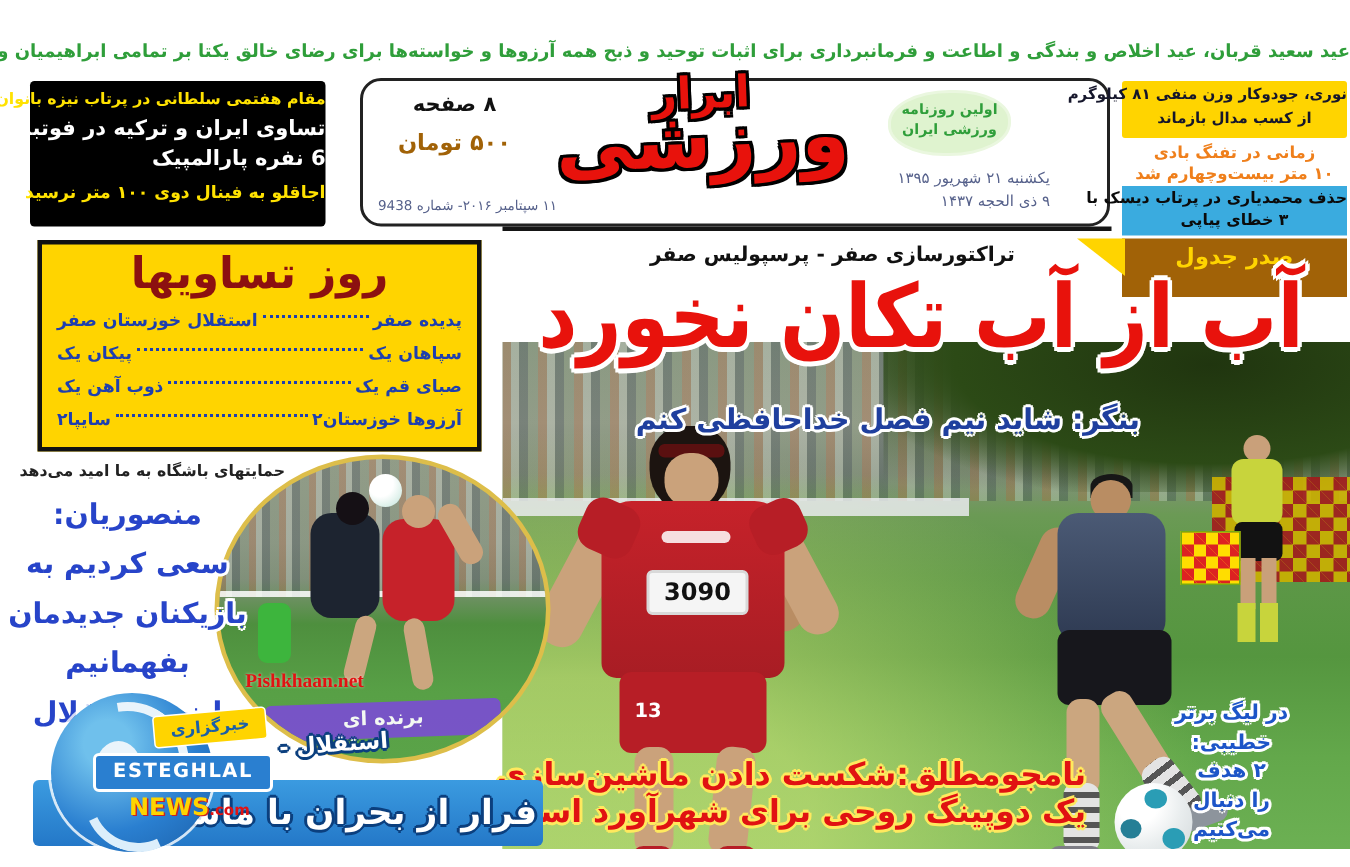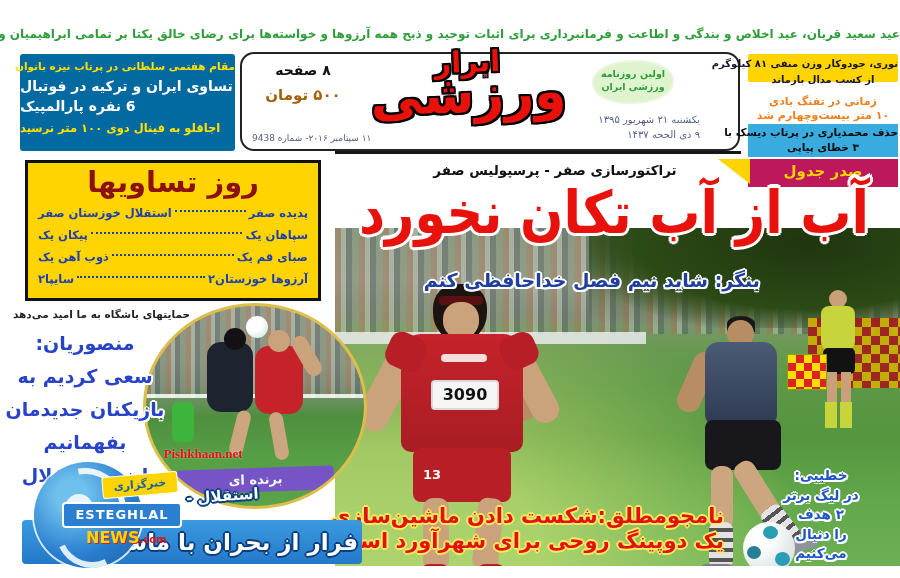--- a/index.html
+++ b/index.html
@@ -16,54 +16,54 @@
        -1px -1px #0b3f7e,1px 1px #0b3f7e,-1px 1px #0b3f7e,1px -1px #0b3f7e; }
   .oy{ text-shadow:-2px 0 #ffe95e,2px 0 #ffe95e,0 -2px #ffe95e,0 2px #ffe95e,
        -1px -1px #ffe95e,1px 1px #ffe95e,-1px 1px #ffe95e,1px -1px #ffe95e; }
   .ok{ text-shadow:-2px 0 #000,2px 0 #000,0 -2px #000,0 2px #000,
        -2px -2px #000,2px 2px #000,-2px 2px #000,2px -2px #000; }
 
   
   #topstrip{top:27px;left:0;width:100%;text-align:center;color:#2f9e3a;font-size:12px;}
 
   
-  #parabox{left:20px;top:54px;width:215px;height:97px;background:#0369a1;border-radius:3px;
-           text-align:left;padding-top:3px;box-sizing:border-box;}
+  #parabox{left:20px;top:54px;width:197px;height:97px;background:#000000;border-radius:3px;
+           text-align:right;padding-top:3px;box-sizing:border-box;}
   #parabox .y{color:#ffe200;font-size:10.5px;line-height:19px;}
   #parabox .w{color:#fff;font-size:14px;line-height:20px;}
   #parabox .y2{color:#ffe200;font-size:11.5px;line-height:24px;}
 
   
   #masthead{left:240px;top:52px;width:500px;height:99px;border:2px solid #222;
             border-radius:14px;background:#fff;box-sizing:border-box;}
   #pages{left:18px;top:8px;width:86px;text-align:center;font-size:14px;color:#111;}
   #price{left:18px;top:32px;width:86px;text-align:center;font-size:15px;color:#a16207;}
   #issue{left:10px;bottom:6px;font-size:9px;color:#56618b;}
   #logo{left:96px;top:-8px;width:260px;text-align:center;color:#e8120c;transform:rotate(-2deg);}
   #logo .l1{font-size:29px;line-height:32px;letter-spacing:6px;}
   #logo .l2{font-size:52px;line-height:52px;margin-top:-10px;letter-spacing:2px;}
   #badge{left:352px;top:8px;width:78px;height:40px;background:#dff3cf;border-radius:50% 45% 50% 45%;
          box-shadow:0 0 0 2px #eaf7df;text-align:center;padding-top:5px;box-sizing:border-box;}
   #badge div{color:#2f9e3a;font-size:9.5px;line-height:13px;}
   #dates{left:348px;top:58px;width:110px;text-align:right;color:#56618b;font-size:10px;line-height:15px;}
 
   
-  #judo{left:748px;top:54px;width:150px;height:28px;background:#ffd400;border-radius:2px;
+  #judo{left:748px;top:54px;width:150px;height:38px;background:#ffd400;border-radius:2px;
         text-align:center;padding-top:2px;box-sizing:border-box;}
   #judo div{color:#15162b;font-size:10px;line-height:16px;}
   #shoot{left:748px;top:95px;width:150px;text-align:center;}
   #shoot div{color:#ef7f1b;font-size:11px;line-height:14px;}
   #discus{left:748px;top:124px;width:150px;height:33px;background:#3aabdf;
           text-align:center;padding-top:1px;box-sizing:border-box;}
   #discus div{color:#0b0b0b;font-size:10.5px;line-height:15px;}
 
   #rule{left:335px;top:151px;width:406px;height:3px;background:#151515;}
 
   
-  #kicker{left:748px;top:159px;width:150px;height:28px;background:#be185d;z-index:6;}
+  #kicker{left:748px;top:159px;width:150px;height:39px;background:#a16207;z-index:6;}
   #kicker span{display:block;color:#ffd400;font-size:15px;line-height:25px;text-align:center;font-weight:bold;}
   #kicker .tri{position:absolute;left:-30px;top:0;width:0;height:0;
                border-top:25px solid #ffd400;border-left:32px solid transparent;}
   #score{left:410px;top:162px;width:290px;text-align:center;font-size:13.5px;color:#111;z-index:6;}
   #mainhead{left:328px;top:174px;width:572px;text-align:center;color:#e8120c;
             font-size:51px;line-height:78px;z-index:6;transform:scaleY(1.15);}
   #subhead{left:430px;top:269px;width:330px;text-align:center;color:#1f3f9e;font-size:19px;z-index:6;}
 
   
   #draws{left:25px;top:160px;width:296px;height:141px;background:#ffd400;border:3px solid #111;
@@ -398,20 +398,20 @@
   </div>
 
   <div id="bar" class="abs">
     <span class="ob nowrap">فرار از بحران با ماشین؟</span>
   </div>
   <div id="centercap" class="abs b oy">
     <div class="nowrap">نامجومطلق:شکست دادن ماشین‌سازی</div>
     <div class="nowrap">یک دوپینگ روحی برای شهرآورد است</div>
   </div>
   <div id="khatibi" class="abs b ow">
+    <div>در لیگ برتر</div>
     <div>خطیبی:</div>
-    <div>در لیگ برتر</div>
     <div>۲ هدف</div>
     <div>را دنبال</div>
     <div>می‌کنیم</div>
   </div>
 
 </div>
 
 </body></html>

